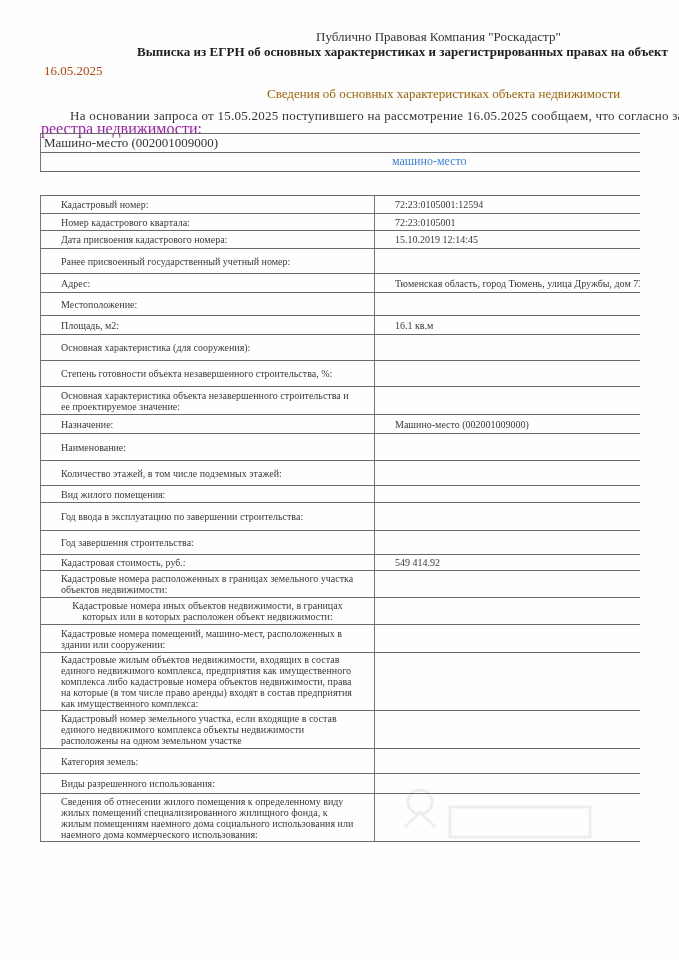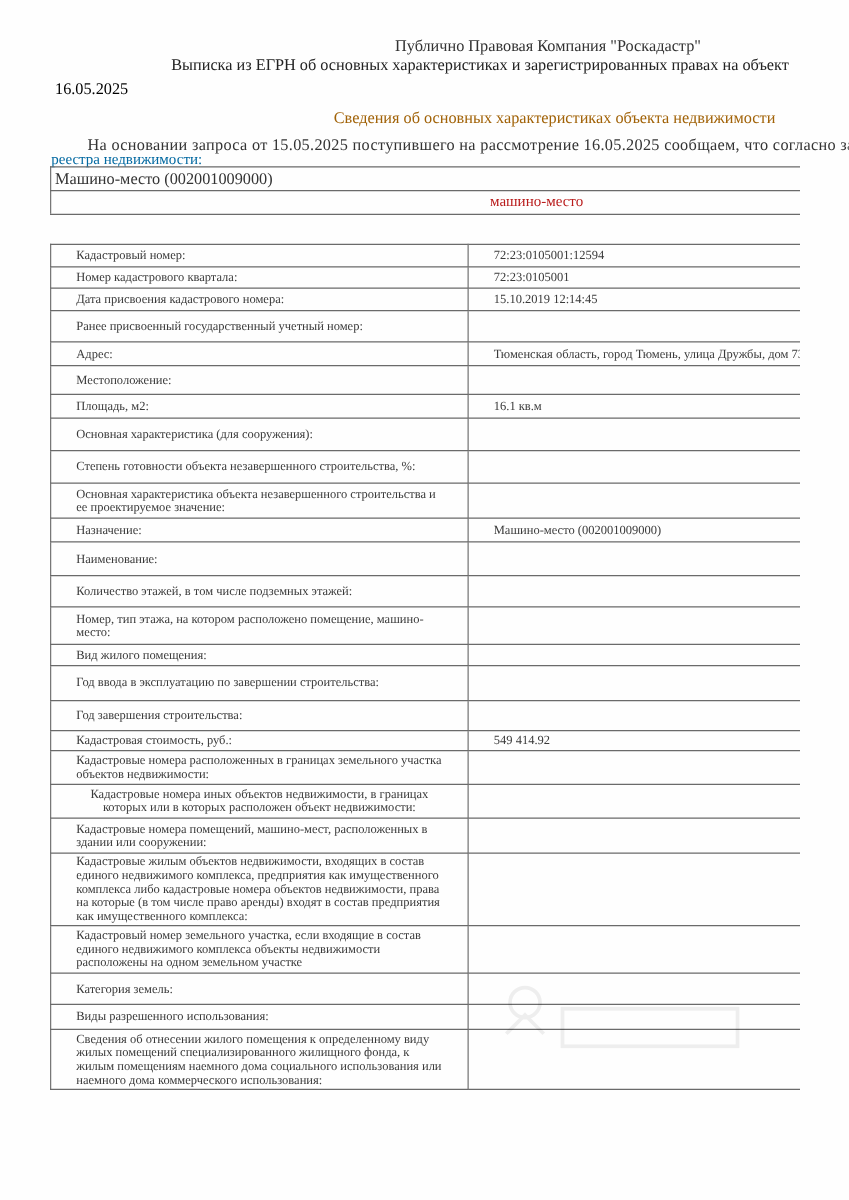--- a/index.html
+++ b/index.html
@@ -3,30 +3,30 @@
 <meta charset="utf-8">
 <style>
   html, body { margin: 0; padding: 0; }
   body {
     width: 679px; height: 960px; overflow: hidden; position: relative;
     background: #fefefe; color: #2a2a2a;
     font-family: "Liberation Serif", serif;
   }
   .abs { position: absolute; white-space: nowrap; }
   #org { left: 316px; top: 29px; font-size: 13px; color: #333; }
-  #doc-title { left: 137px; top: 44px; font-size: 13px; font-weight: normal; color: #222; text-align: center; }
-  #doc-date { left: 44px; top: 63px; font-size: 13px; color: #000000; }
+  #doc-title { left: 137px; top: 44px; font-size: 13px; font-weight: bold; color: #222; text-align: center; }
+  #doc-date { left: 44px; top: 63px; font-size: 13px; color: #c2410c; }
   #section-title { left: 267px; top: 86px; font-size: 13px; color: #a16207; }
   #intro-1 { left: 70px; top: 108px; font-size: 13px; color: #333; letter-spacing: 0.25px; }
-  #intro-2 { left: 41px; top: 120px; font-size: 12px; color: #0369a1; }
+  #intro-2 { left: 41px; top: 120px; font-size: 16px; color: #a21caf; }
 
   .box { position: absolute; left: 40px; width: 600px; border-left: 1px solid #777; }
   .hline { position: absolute; left: 40px; width: 600px; height: 0; border-top: 1px solid #6a6a6a; }
   #obj-name { left: 44px; top: 135px; font-size: 13px; color: #333; }
-  #obj-type { left: 392px; top: 154px; font-size: 12px; color: #b91c1c; }
+  #obj-type { left: 392px; top: 154px; font-size: 12px; color: #3b82f6; }
 
   #main-table {
     position: absolute; left: 40px; top: 195px; width: 600px;
     border-collapse: collapse; table-layout: fixed;
     font-size: 10px; color: #3a3a3a;
   }
   #main-table td {
     border-top: 1px solid #6a6a6a; border-bottom: 1px solid #6a6a6a;
     padding: 1px 20px; vertical-align: middle; line-height: 11px;
   }
@@ -103,24 +103,20 @@
         <td class="v">Машино-место (002001009000)</td>
       </tr>
       <tr style="height: 27px;">
         <td class="k">Наименование:</td>
         <td class="v"></td>
       </tr>
       <tr style="height: 25px;">
         <td class="k">Количество этажей, в том числе подземных этажей:</td>
         <td class="v"></td>
       </tr>
-      <tr style="height: 30px;">
-        <td class="k">Номер, тип этажа, на котором расположено помещение, машино-место:</td>
-        <td class="v"></td>
-      </tr>
       <tr style="height: 17px;">
         <td class="k">Вид жилого помещения:</td>
         <td class="v"></td>
       </tr>
       <tr style="height: 28px;">
         <td class="k">Год ввода в эксплуатацию по завершении строительства:</td>
         <td class="v"></td>
       </tr>
       <tr style="height: 24px;">
         <td class="k">Год завершения строительства:</td>

